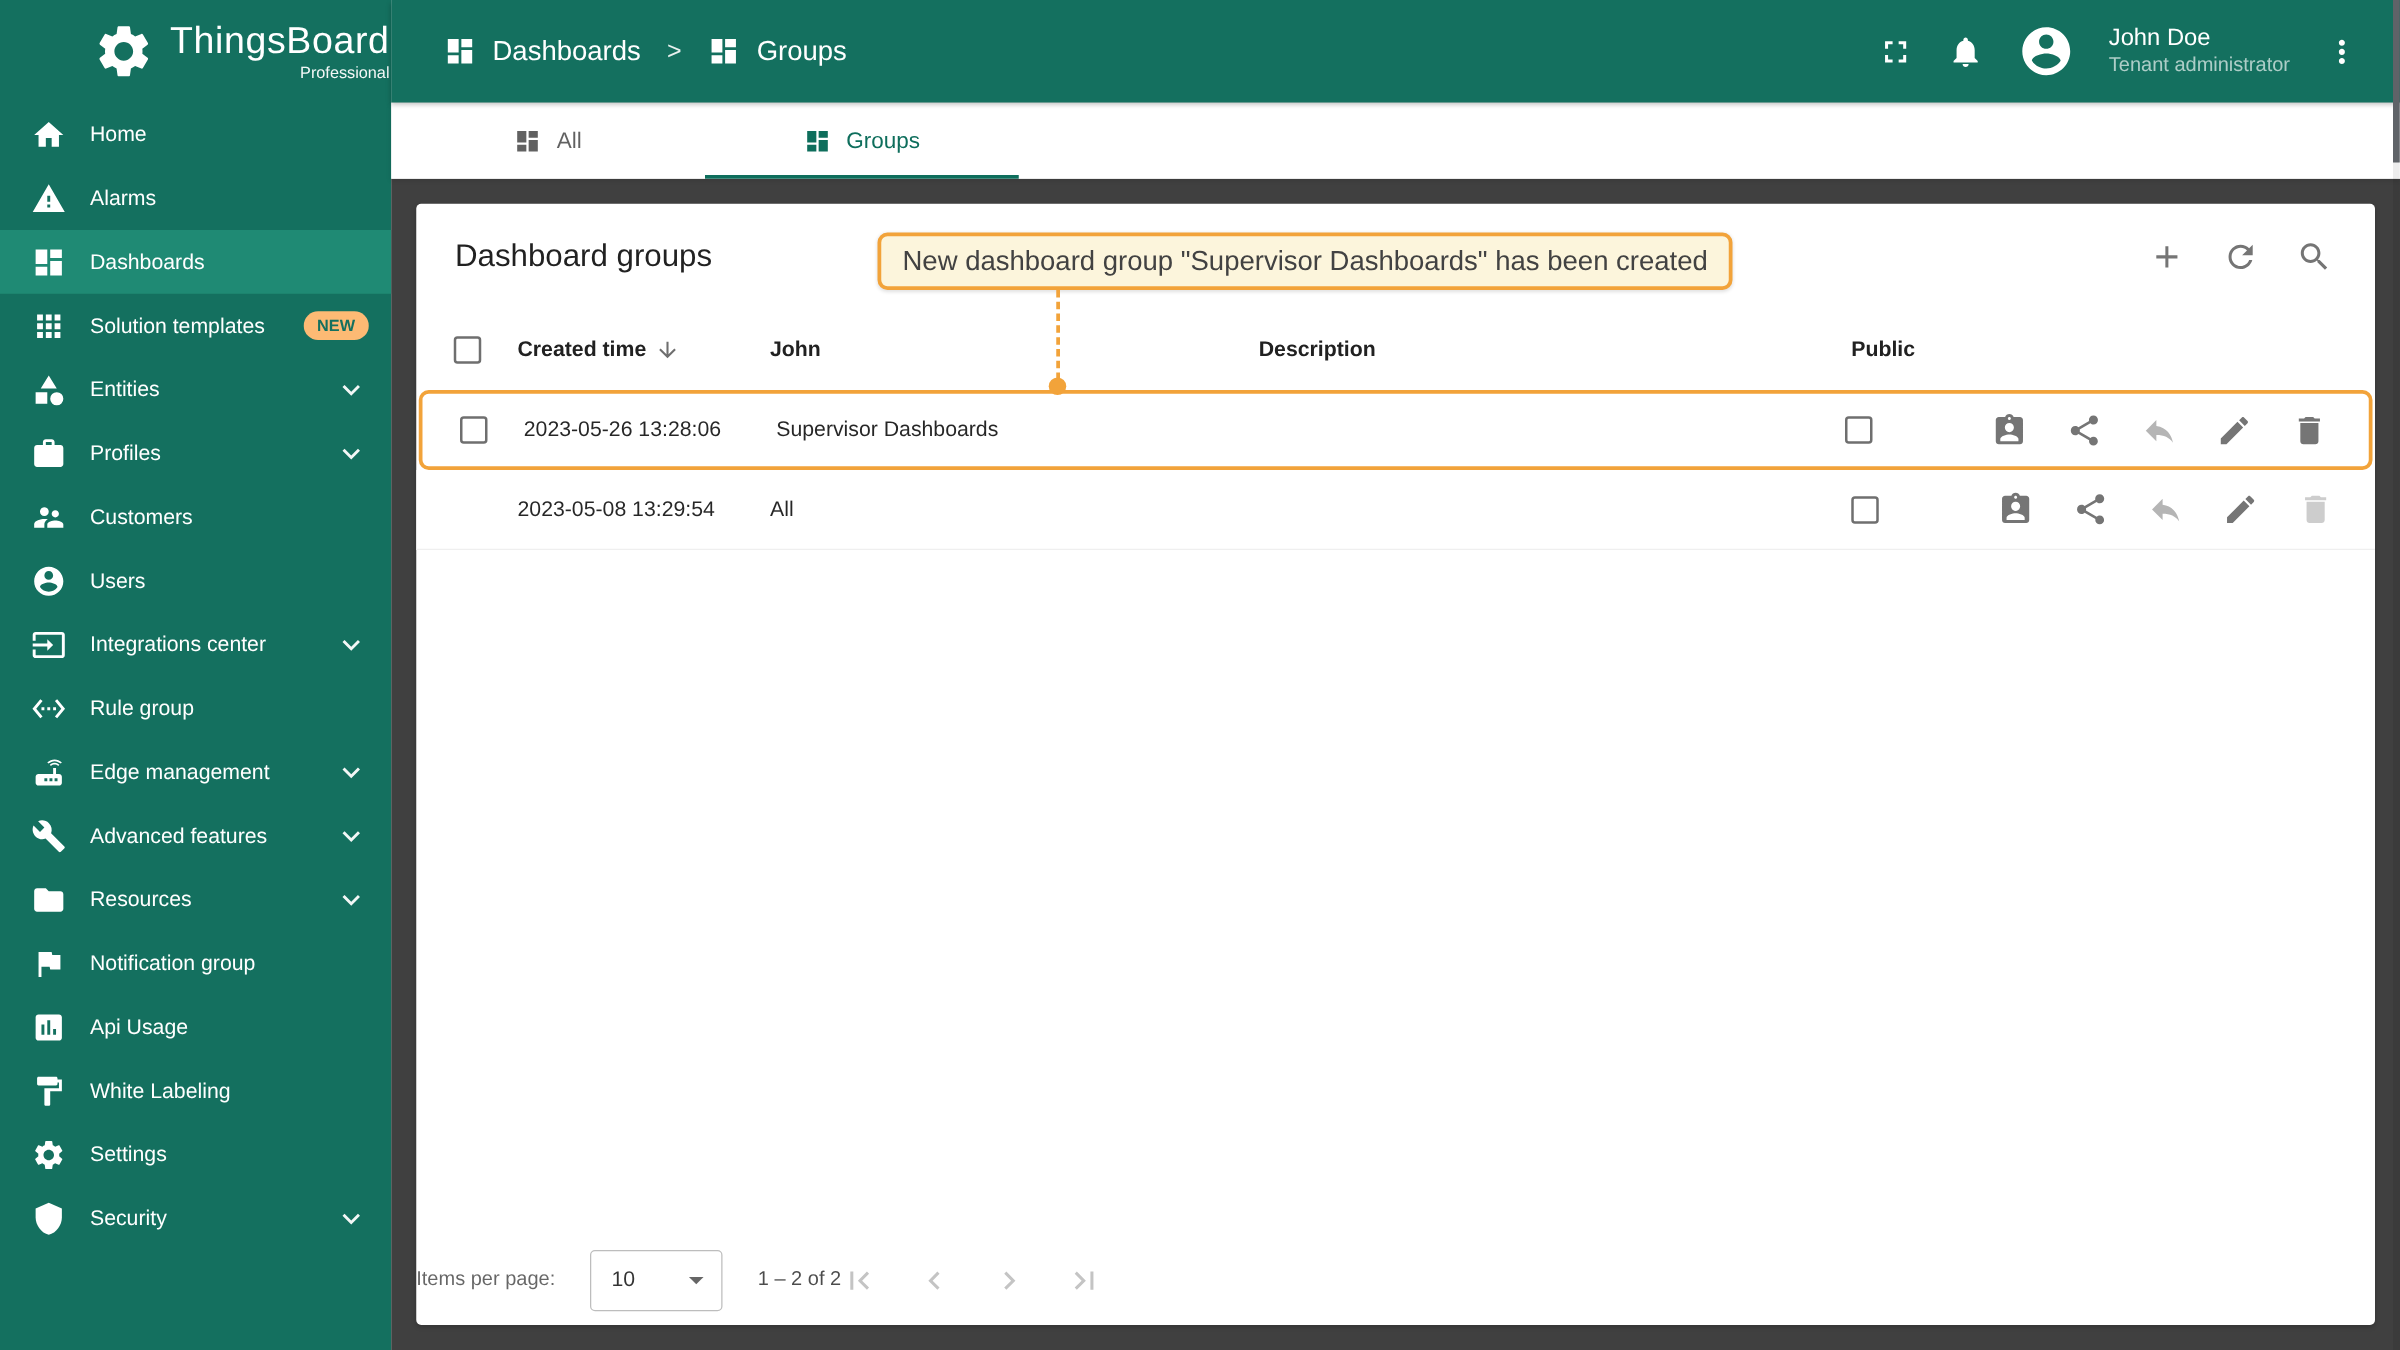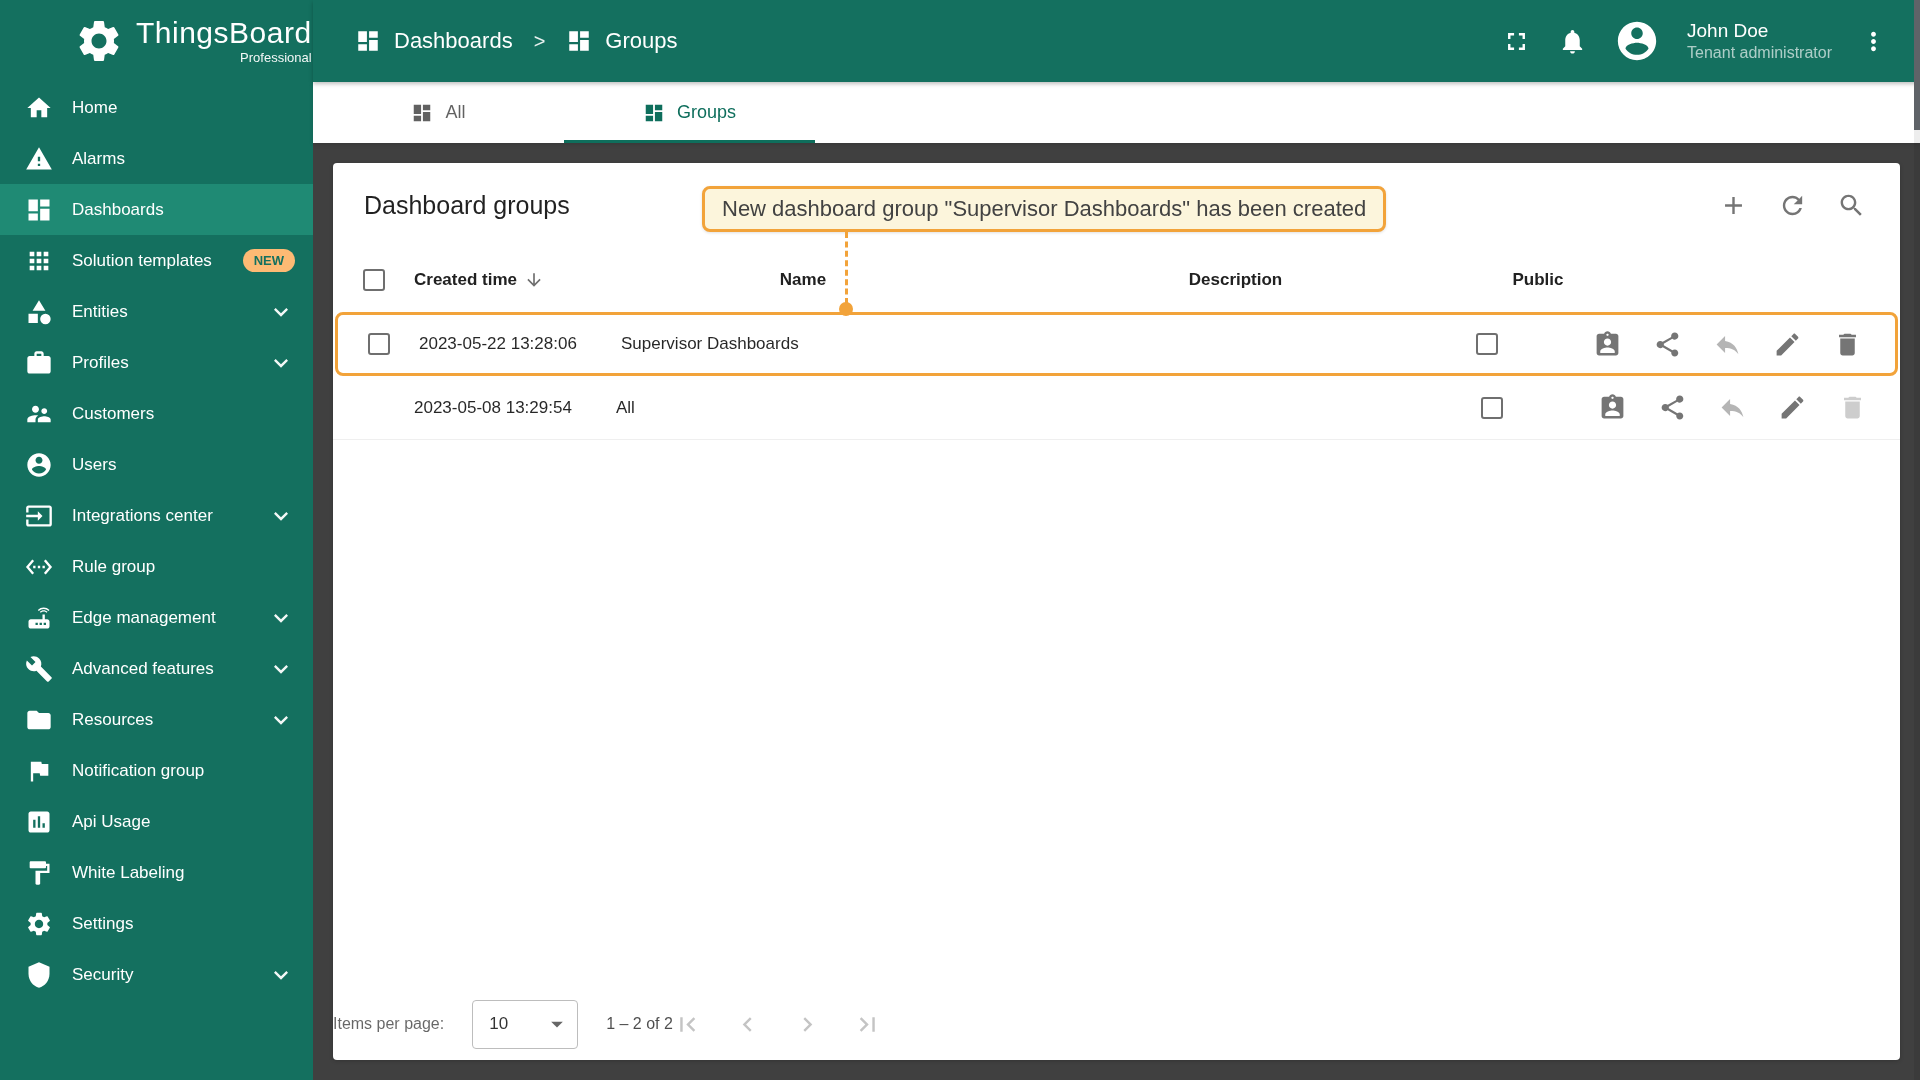--- a/index.html
+++ b/index.html
@@ -58,21 +58,21 @@
   .card-actions{ margin-left:auto; display:flex; gap:30px; }
   .card-action-btn{ width:29px; height:29px; color:var(--icon-gray); cursor:pointer; }
 
   
   .callout{ position:absolute; top:23px; left:369px; height:46px; line-height:40px; padding:0 17px; font-size:22px; color:#424242; background:var(--callout-bg); border:3px solid var(--orange); border-radius:8px; white-space:nowrap; z-index:5; box-shadow:0 1px 3px rgba(0,0,0,.12); }
   .callout-line{ position:absolute; left:512px; top:69px; height:72px; border-left:3px dashed var(--orange); z-index:5; }
   .callout-dot{ position:absolute; left:506px; top:139px; width:14px; height:14px; border-radius:50%; background:var(--orange); z-index:5; }
 
   
   .grid{ display:grid; grid-template-columns:64px 202px 391px 1fr 131px 305px; align-items:center; }
-  .thead{ height:65px; flex-shrink:0; font-size:17px; font-weight:700; color:#212121;text-align:center; }
+  .thead{ height:65px; flex-shrink:0; font-size:17px; font-weight:700; color:#212121; }
   .cell{ padding-left:17px; white-space:nowrap; overflow:hidden; }
   .cb{ width:22px; height:22px; border:2.5px solid #6f6f6f; border-radius:3px; display:inline-block; background:#fff; cursor:pointer; }
   .cb-cell{ padding-left:30px; display:flex; align-items:center; }
   .sort-wrap{ display:flex; align-items:center; gap:7px; }
   .sort-ic{ width:20px; height:20px; color:#6f6f6f; }
   .row{ height:64px; flex-shrink:0; font-size:17px; color:rgba(0,0,0,.85); border-bottom:1px solid #efefef; background:#fff; }
   .row.highlighted{ border:3px solid var(--orange); border-radius:8px; margin:0 2px; }
   .actions-cell{ display:flex; align-items:center; gap:31px; padding-left:3px; }
   .action-btn{ width:29px; height:29px; color:var(--icon-gray); cursor:pointer; }
   .action-btn.muted{ color:#b5b5b5; }
@@ -393,31 +393,31 @@
               <span class="cb"></span>
             </div>
           <div class="cell sort-wrap">
             <span>Created time</span>
             <span class="sort-ic">
                 <svg width="20" height="20" viewBox="0 0 24 24">
                   <path d="M20 12l-1.41-1.41L13 16.17V4h-2v12.17l-5.58-5.59L4 12l8 8 8-8z"></path>
                 </svg>
               </span>
           </div>
-          <div class="cell">Name</div>
+          <div class="cell">John</div>
           <div class="cell">Description</div>
           <div class="cell">Public</div>
           <div class="cell"></div>
         </div>
 
         <div class="grid row highlighted">
           <div class="cb-cell">
               <span class="cb"></span>
             </div>
-          <div class="cell">2023-05-22 13:28:06</div>
+          <div class="cell">2023-05-26 13:28:06</div>
           <div class="cell">Supervisor Dashboards</div>
           <div class="cell"></div>
           <div class="pub-cell">
               <span class="cb"></span>
             </div>
           <div class="actions-cell">
             <span class="action-btn">
                 <svg width="29" height="29" viewBox="0 0 24 24">
                   <path d="M19 3h-4.18C14.4 1.84 13.3 1 12 1c-1.3 0-2.4.84-2.82 2H5c-1.1 0-2 .9-2 2v14c0 1.1.9 2 2 2h14c1.1 0 2-.9 2-2V5c0-1.1-.9-2-2-2zm-7 0c.55 0 1 .45 1 1s-.45 1-1 1-1-.45-1-1 .45-1 1-1zm0 4c1.66 0 3 1.34 3 3s-1.34 3-3 3-3-1.34-3-3 1.34-3 3-3zm6 12H6v-1.4c0-2 4-3.1 6-3.1s6 1.1 6 3.1V19z"></path>
                 </svg>

